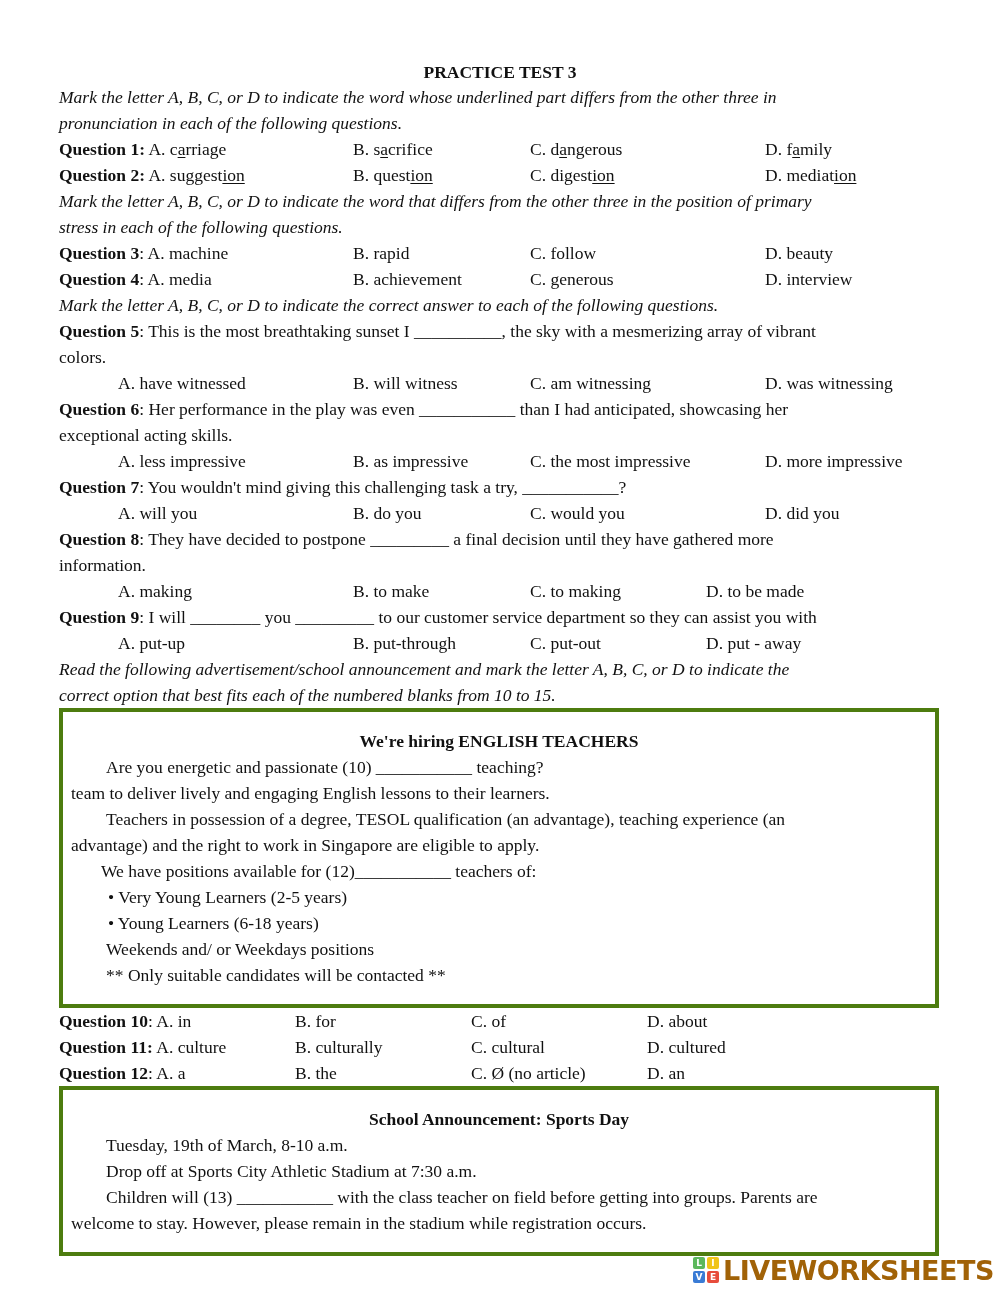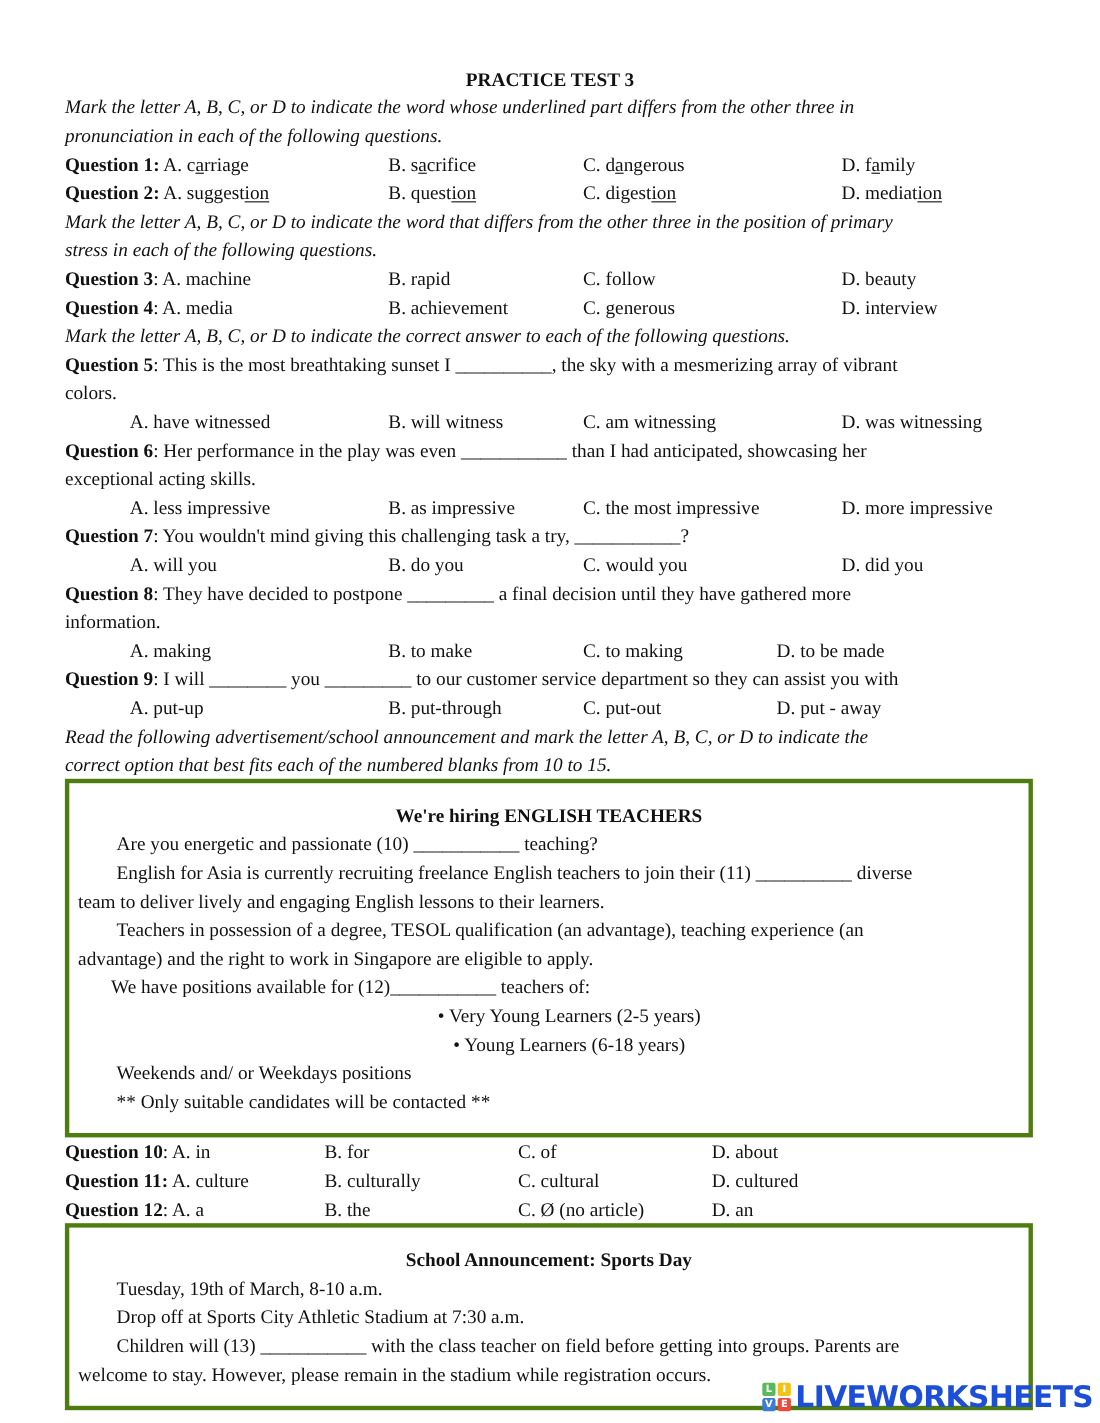--- a/index.html
+++ b/index.html
@@ -26,21 +26,21 @@
   .sD { left: 588px; }
   .u { text-decoration: underline; text-underline-offset: 2px; }
   .box {
     border: 4px solid #4d7c0f; margin-left: 0; width: 880px; box-sizing: border-box;
     padding: 16px 8px;
   }
   .box .line { height: 26px; }
   .box .head { text-align: center; font-weight: bold; }
   .indent { padding-left: 35px; }
   .indent2 { padding-left: 30px; }
-  .indent3 { padding-left: 37px; text-align: center; }
+  .indent3 { padding-left: 37px; }
   .logo {
     position: absolute; left: 693px; top: 1255px; height: 30px;
     display: flex; align-items: center;
   }
   .logo-grid { display: grid; grid-template-columns: 12px 12px; grid-template-rows: 12px 12px; gap: 2px; margin-right: 4px; }
   .logo-grid span {
     display: flex; align-items: center; justify-content: center;
     font-family: "DejaVu Sans", sans-serif; font-weight: bold; font-size: 9px; color: #fff; border-radius: 2px;
   }
   .logo-text {
@@ -132,21 +132,20 @@
     <span class="opt cC">C. put-out</span>
     <span class="opt cD2">D. put - away</span>
   </div>
 
   <div class="line instr">Read the following advertisement/school announcement and mark the letter A, B, C, or D to indicate the</div>
   <div class="line instr">correct option that best fits each of the numbered blanks from 10 to 15.</div>
 
   <div class="box">
     <div class="line head">We're hiring ENGLISH TEACHERS</div>
     <div class="line indent">Are you energetic and passionate (10) ___________ teaching?</div>
-    <div class="line indent">English for Asia is currently recruiting freelance English teachers to join their (11) __________ diverse</div>
     <div class="line">team to deliver lively and engaging English lessons to their learners.</div>
     <div class="line indent">Teachers in possession of a degree, TESOL qualification (an advantage), teaching experience (an</div>
     <div class="line">advantage) and the right to work in Singapore are eligible to apply.</div>
     <div class="line indent2">We have positions available for (12)___________ teachers of:</div>
     <div class="line indent3">• Very Young Learners (2-5 years)</div>
     <div class="line indent3">• Young Learners (6-18 years)</div>
     <div class="line indent">Weekends and/ or Weekdays positions</div>
     <div class="line indent">** Only suitable candidates will be contacted **</div>
   </div>
 
@@ -180,14 +179,14 @@
   </div>
 </div>
 
 <div class="logo">
   <div class="logo-grid">
     <span style="background: rgb(92, 184, 92);">L</span>
     <span style="background: rgb(240, 196, 25);">I</span>
     <span style="background: rgb(58, 123, 213);">V</span>
     <span style="background: rgb(231, 76, 60);">E</span>
   </div>
-  <span class="logo-text" style="color: #1d4ed8;">LIVEWORKSHEETS</span>
+  <span class="logo-text" style="color: #a16207;">LIVEWORKSHEETS</span>
 </div>
 
 </body></html>

